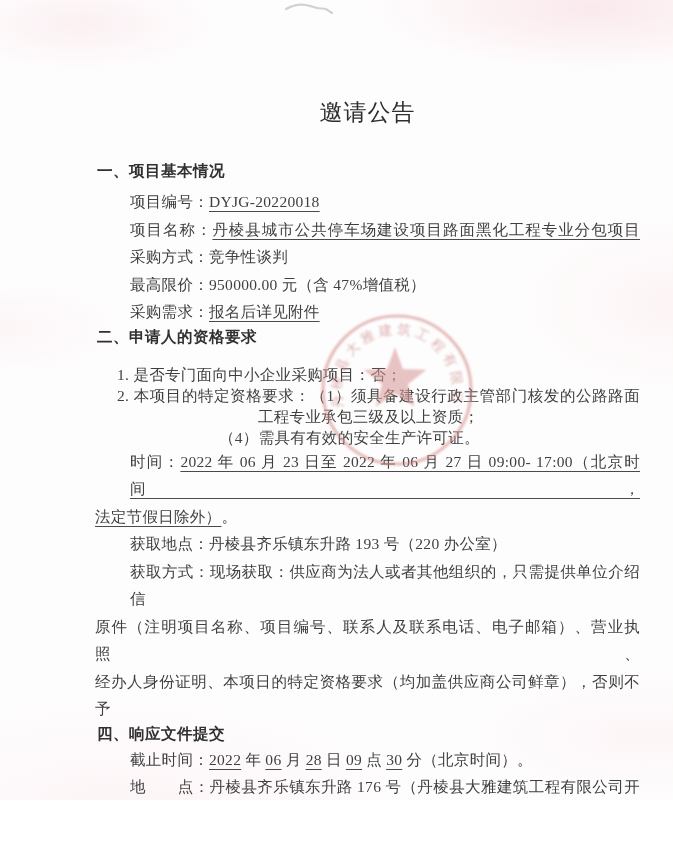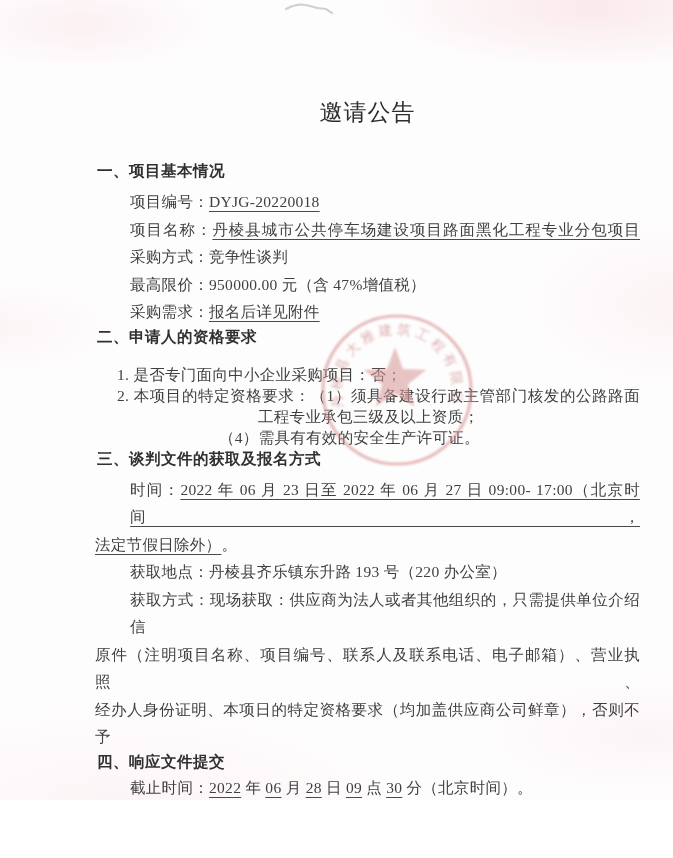--- a/index.html
+++ b/index.html
@@ -83,21 +83,20 @@
 
     <div class="sec">
       <div class="sec-heading sec2-heading">二、申请人的资格要求</div>
       <div class="line tight ind2">1. 是否专门面向中小企业采购项目：否；</div>
       <div class="line tight ind2 j"><span>2. 本项目的特定资格要求：</span><span>（1）须具备建设行政主管部门核发的公路路面</span></div>
       <div class="line tight ind3">工程专业承包三级及以上资质；</div>
       <div class="line tight ind4">（4）需具有有效的安全生产许可证。</div>
     </div>
 
     <div class="sec">
-      <div class="sec-heading">三、谈判文件的获取及报名方式</div>
       <div class="line ind j"><span>时间：</span><span class="u">2022 年 06 月 23 日至 2022 年 06 月 27 日 09:00- 17:00（北京时间，</span></div>
       <div class="line"><span class="u">法定节假日除外）</span><span>。</span></div>
       <div class="line ind">获取地点：丹棱县齐乐镇东升路 193 号（220 办公室）</div>
       <div class="line ind j">获取方式：现场获取：供应商为法人或者其他组织的，只需提供单位介绍信</div>
       <div class="line j">原件（注明项目名称、项目编号、联系人及联系电话、电子邮箱）、营业执照、</div>
       <div class="line j">经办人身份证明、本项日的特定资格要求（均加盖供应商公司鲜章），否则不予</div>
     </div>
 
     <div class="sec">
       <div class="sec-heading sec4-heading">四、响应文件提交</div>

